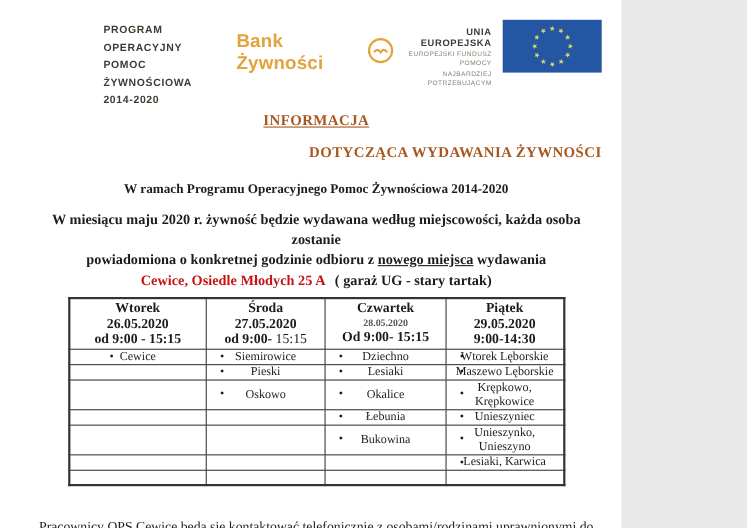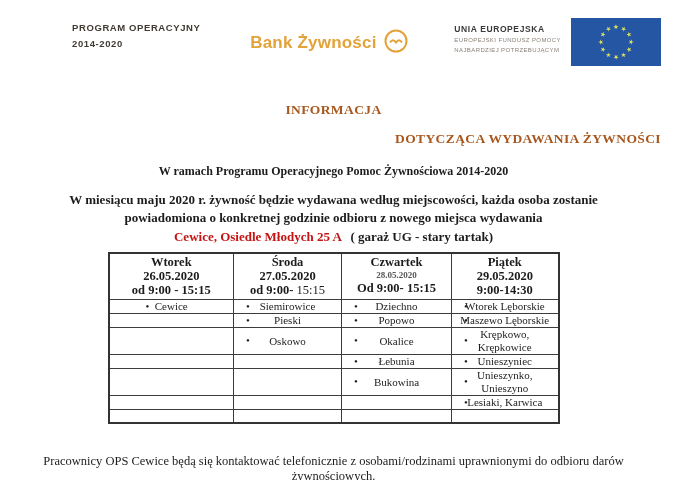--- a/index.html
+++ b/index.html
@@ -2,41 +2,41 @@
 <html style="--heading: #a8581e; --red: #c41414; --bank: #e3a23a; --flag-blue: #2456a4; --flag-star: #d9df5e;"><head>
 <meta charset="utf-8">
 <style>
   :root{
     --heading:#a8581e; --red:#c41414; --bank:#e3a23a;
     --flag-blue:#2456a4; --flag-star:#d9df5e;
     --text:#1c1c1c; --border:#3c3c3c; --logo-text:#413a33; --muted:#6b6257;
   }
   *{margin:0;padding:0;box-sizing:border-box;}
   body{background:#e9e9e9;font-family:"Liberation Serif","DejaVu Serif",serif;}
-  .page{width:679px;height:480px;background:#fff;overflow:hidden;padding:14px 18px 0 6px;position:relative;}
+  .page{width:565px;height:480px;background:#fff;overflow:hidden;padding:14px 18px 0 28px;position:relative;}
 
   
   .logos{display:flex;align-items:flex-start;justify-content:space-between;height:62px;}
   .program-logo{font-family:"Liberation Sans","DejaVu Sans",sans-serif;font-weight:bold;
     font-size:9.5px;letter-spacing:.6px;color:var(--logo-text);line-height:16px;margin-left:66px;margin-top:6px;}
   .bank-logo{display:flex;align-items:center;gap:6px;margin-top:14px;margin-left:4px;}
   .bank-logo .bank-label{font-family:"Liberation Sans","DejaVu Sans",sans-serif;font-weight:bold;
     font-size:17px;color:var(--bank);letter-spacing:.2px;}
   .eu-block{display:flex;align-items:flex-start;gap:10px;margin-top:4px;}
-  .eu-texts{font-family:"Liberation Sans","DejaVu Sans",sans-serif;margin-top:6px;}
+  .eu-texts{font-family:"Liberation Sans","DejaVu Sans",sans-serif;margin-top:6px;text-align:right;}
   .eu-title{font-size:8.5px;font-weight:bold;color:#3a3a3a;letter-spacing:.6px;}
   .eu-sub{font-size:6px;color:#8a8178;letter-spacing:.4px;margin-top:2px;line-height:8px;}
   .eu-sub:first-of-type{margin-top:12px;}
   .eu-flag{width:90px;height:48px;background:var(--flag-blue);position:relative;flex:0 0 auto;}
   .stars{position:absolute;left:50%;top:50%;width:0;height:0;}
   .star{position:absolute;left:-3px;top:-3px;width:6px;height:6px;line-height:6px;text-align:center;
     font-size:6.5px;color:var(--flag-star);}
 
   
-  .heading1{margin-top:26px;text-align:center;font-size:13.5px;font-weight:bold;color:var(--heading);letter-spacing:.4px;}
+  .heading1{margin-top:26px;text-align:center;font-size:13.5px;font-weight:bold;color:var(--heading);letter-spacing:.4px;text-decoration:underline;}
   .heading2{margin-top:13px;text-align:right;font-size:13.5px;font-weight:bold;color:var(--heading);letter-spacing:.4px;}
   .subheading{margin-top:17px;text-align:center;font-size:12px;font-weight:bold;color:var(--text);}
   .para{margin-top:12px;text-align:center;font-size:13px;font-weight:bold;color:var(--text);line-height:18px;}
   .addr{margin-top:2px;text-align:center;font-size:13px;font-weight:bold;}
   .addr .addr-red{color:var(--red);}
   .addr .addr-black{color:var(--text);margin-left:6px;}
 
   
   table.sched{border-collapse:collapse;margin:7px auto 0 auto;table-layout:fixed;border-radius:29px;}
   table.sched th,table.sched td{border:1px solid var(--border);}
@@ -53,20 +53,21 @@
 </style>
 </head>
 <body>
 
 <div class="page">
 
   <div class="logos">
 
     <div class="program-logo">
       <div>PROGRAM OPERACYJNY</div>
+      <div>POMOC ŻYWNOŚCIOWA</div>
       <div>2014-2020</div>
     </div>
 
     <div class="bank-logo">
       <span class="bank-label">Bank Żywności</span>
       <span>
         <svg width="26" height="26" viewBox="0 0 26 26">
           <circle cx="13" cy="13" r="10.5" fill="none" stroke="#e3a23a" stroke-width="2"></circle>
           <path d="M7 14.5 q3 -4.5 6 0 q3 -4.5 6 0" fill="none" stroke="#e3a23a" stroke-width="2"></path>
         </svg>
@@ -98,21 +99,21 @@
     </div>
 
   </div>
 
   <div class="heading1">INFORMACJA</div>
   <div class="heading2">DOTYCZĄCA WYDAWANIA ŻYWNOŚCI</div>
   <div class="subheading">W ramach Programu Operacyjnego Pomoc Żywnościowa 2014-2020</div>
 
   <div class="para">
     <div>W miesiącu maju 2020 r. żywność będzie wydawana według miejscowości, każda osoba zostanie</div>
-    <div><span>powiadomiona o konkretnej godzinie odbioru z </span><span style="">nowego miejsca</span><span> wydawania</span></div>
+    <div><span>powiadomiona o konkretnej godzinie odbioru z </span><span style="text-decoration:underline">nowego miejsca</span><span> wydawania</span></div>
   </div>
 
   <div class="addr">
     <span class="addr-red">Cewice, Osiedle Młodych 25 A</span>
     <span class="addr-black">( garaż UG - stary tartak)</span>
   </div>
 
   <table class="sched">
       <colgroup>
         <col style="width: 125px;">
@@ -147,21 +148,21 @@
       <tbody>
         <tr>
           <td class="c0"><span class="bullet">•</span><span class="loc">Cewice</span></td>
           <td class="c1"><span class="bullet">•</span><span class="loc">Siemirowice</span></td>
           <td class="c2"><span class="bullet">•</span><span class="loc">Dziechno</span></td>
           <td class="c3"><span class="bullet">•</span><span class="loc">Wtorek Lęborskie</span></td>
         </tr>
         <tr>
           <td class="c0"></td>
           <td class="c1"><span class="bullet">•</span><span class="loc">Pieski</span></td>
-          <td class="c2"><span class="bullet">•</span><span class="loc">Popowo</span></td>
+          <td class="c2"><span class="bullet">•</span><span class="loc">Lesiaki</span></td>
           <td class="c3"><span class="bullet">•</span><span class="loc">Maszewo Lęborskie</span></td>
         </tr>
         <tr>
           <td class="c0"></td>
           <td class="c1"><span class="bullet">•</span><span class="loc">Oskowo</span></td>
           <td class="c2"><span class="bullet">•</span><span class="loc">Okalice</span></td>
           <td class="c3"><span class="bullet">•</span><span class="loc">Krępkowo, Krępkowice</span></td>
         </tr>
         <tr>
           <td class="c0"></td>

